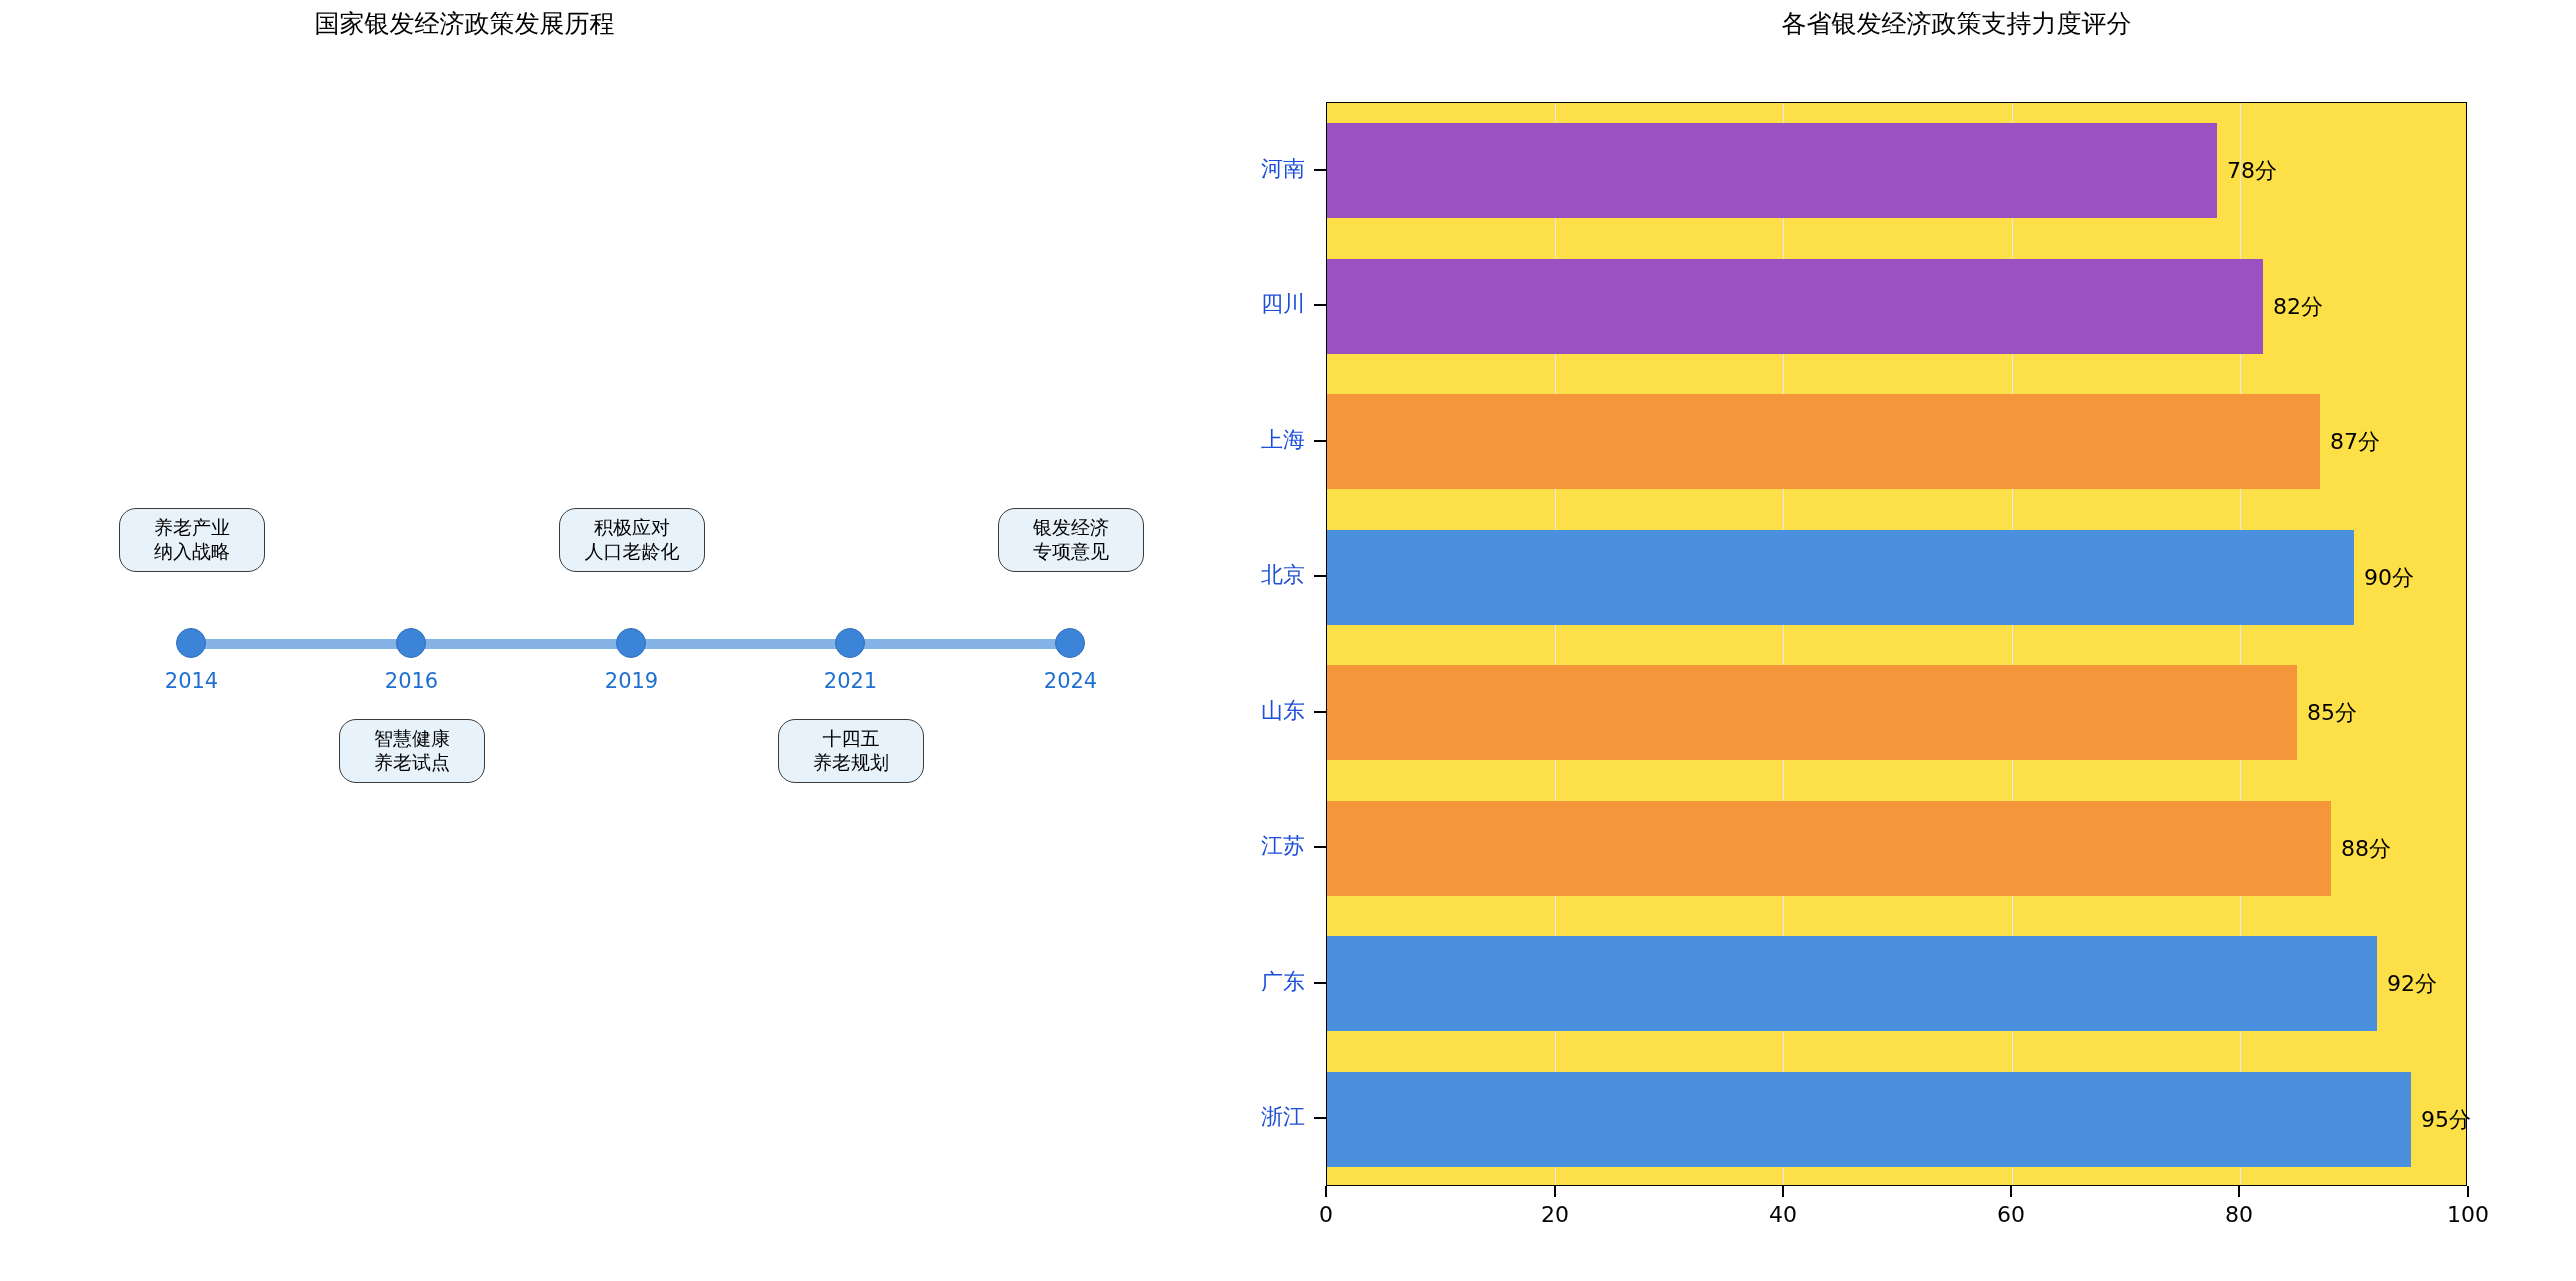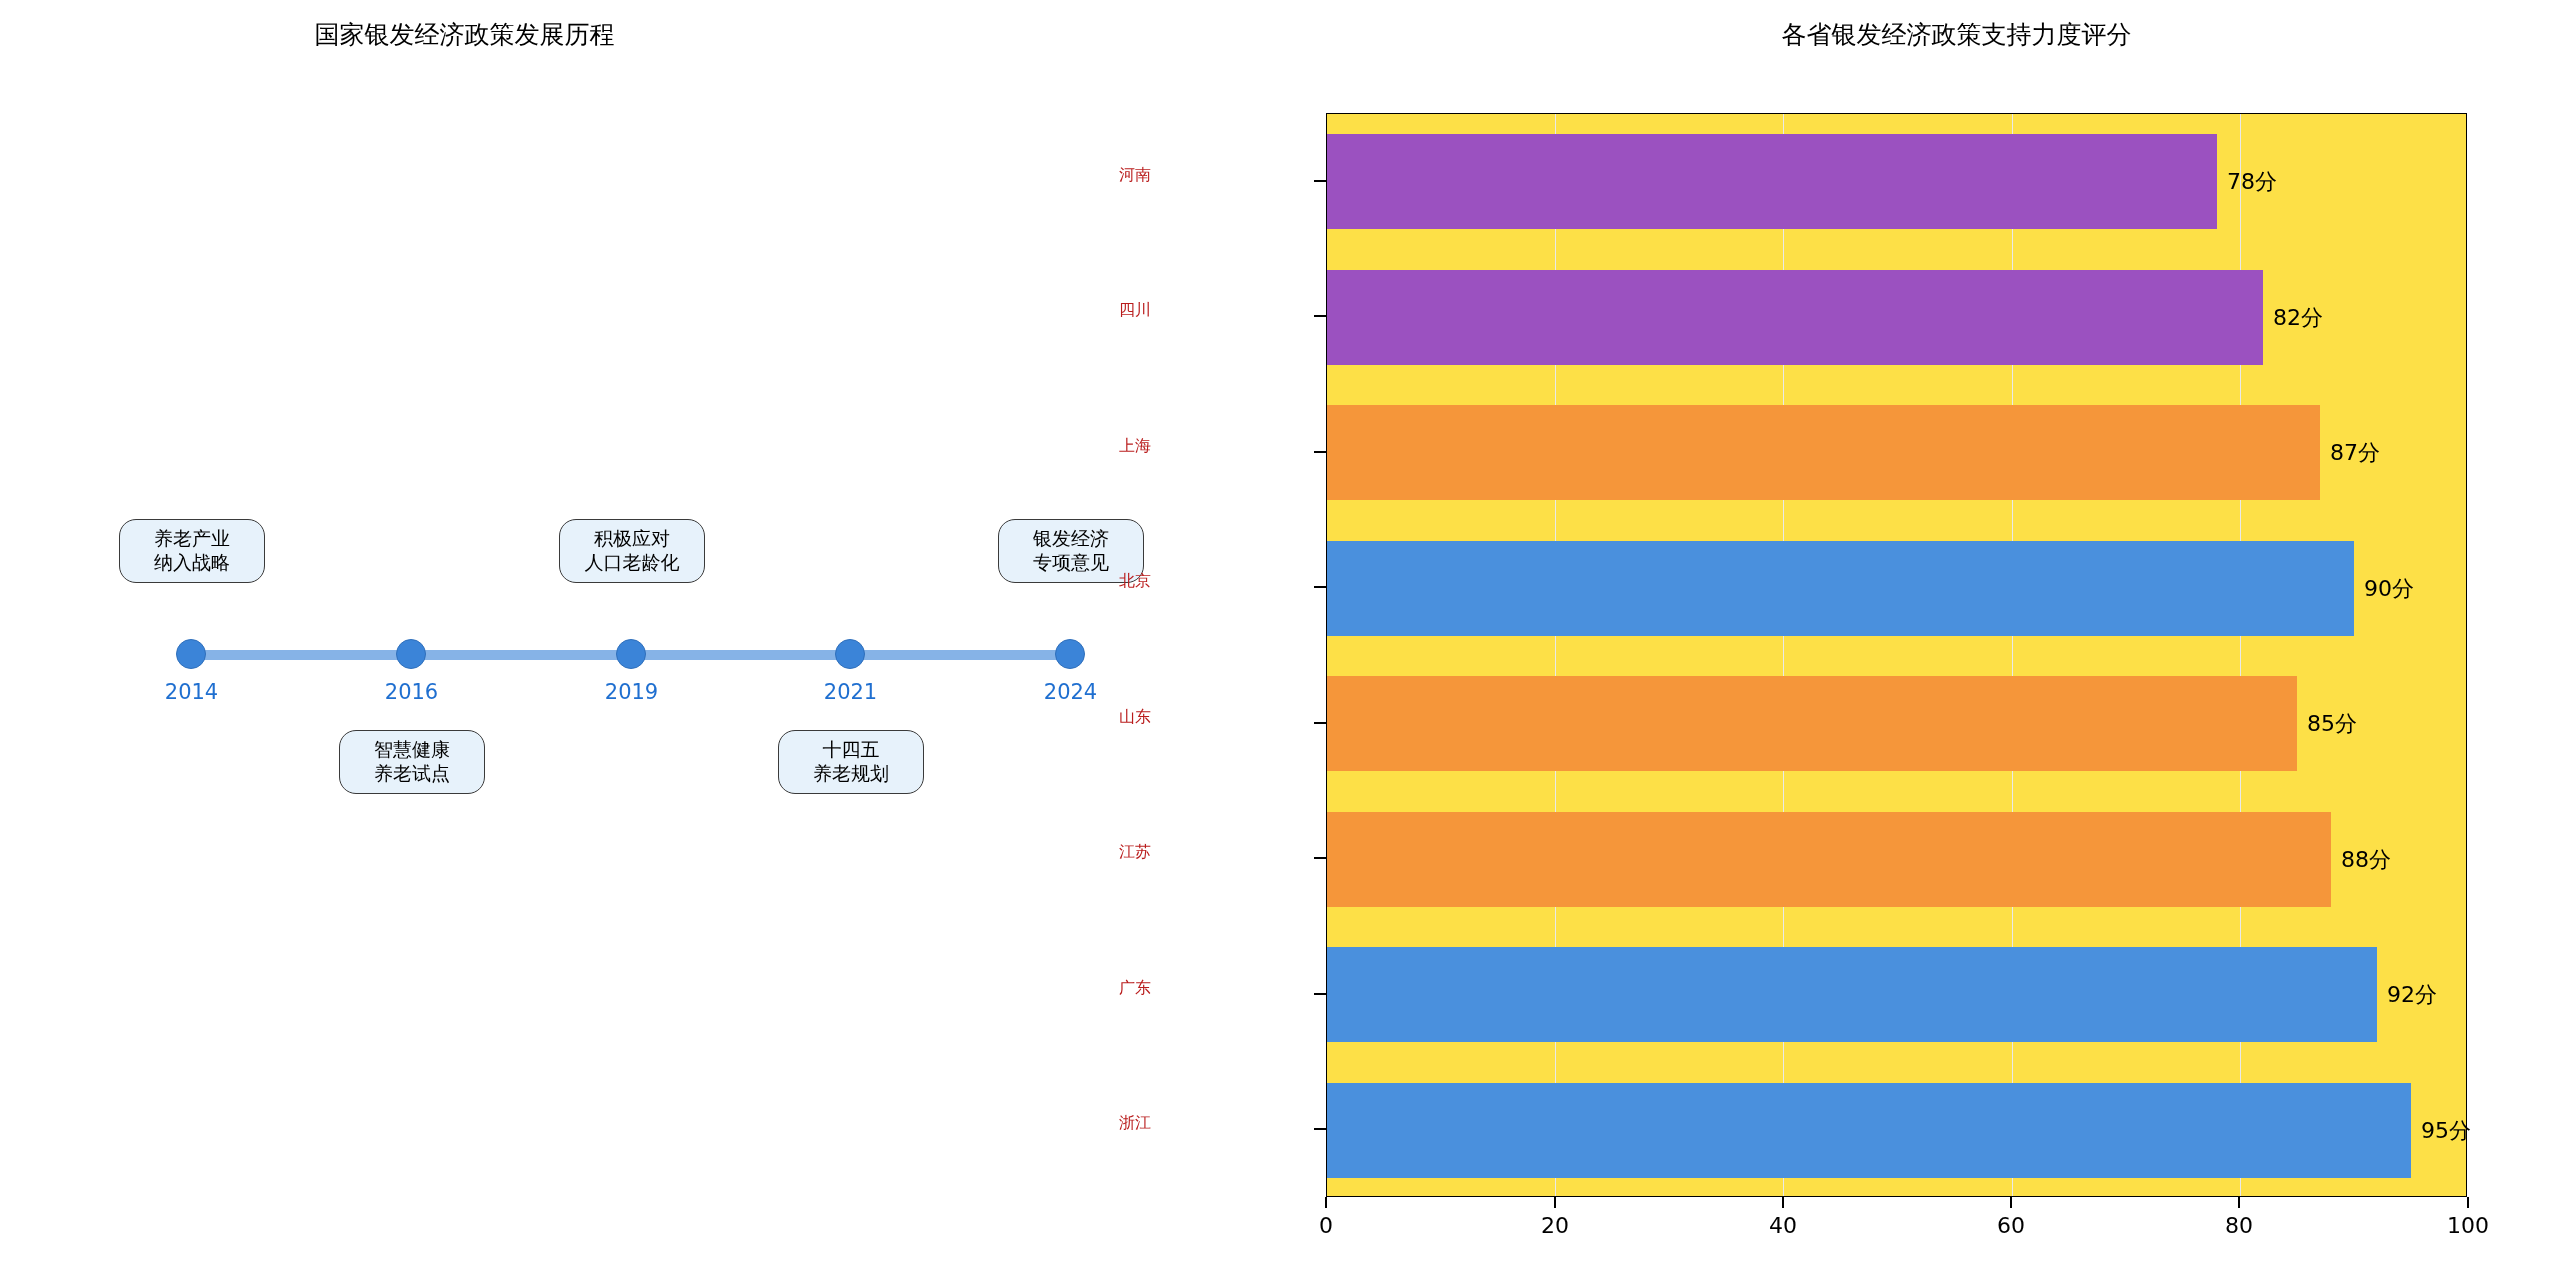--- a/index.html
+++ b/index.html
@@ -9,21 +9,21 @@
   }
   body {
     width: 2576px;
     height: 1282px;
     font-family: "DejaVu Sans", "Liberation Sans", sans-serif;
     overflow: hidden;
     position: relative;
   }
 
   
-  .panel { position: absolute; top: 11px; height: 1250px; }
+  .panel { position: absolute; top: 0; height: 1250px; }
   .panel-title {
     position: absolute;
     text-align: center;
     font-size: 25px;
     color: #000000;
     font-weight: 400;
     white-space: nowrap;
   }
 
   
@@ -131,23 +131,23 @@
     position: absolute;
     left: -12.4px; top: -0.6px;
     width: 12.4px; height: 1.9px;
     background: #000000;
   }
   .ytick-text {
     position: absolute;
     right: 21px;
     top: -16px;
     width: 186px;
-    text-align: left;
-    font-size: 16px;
-    color: #b91c1c;
+    text-align: right;
+    font-size: 22px;
+    color: #1d4ed8;
     white-space: nowrap;
   }
   .xtick-wrap {
     position: absolute;
     top: 1186px;
     width: 0; height: 0;
   }
   .xtick-mark {
     position: absolute;
     left: -0.6px; top: 0;

